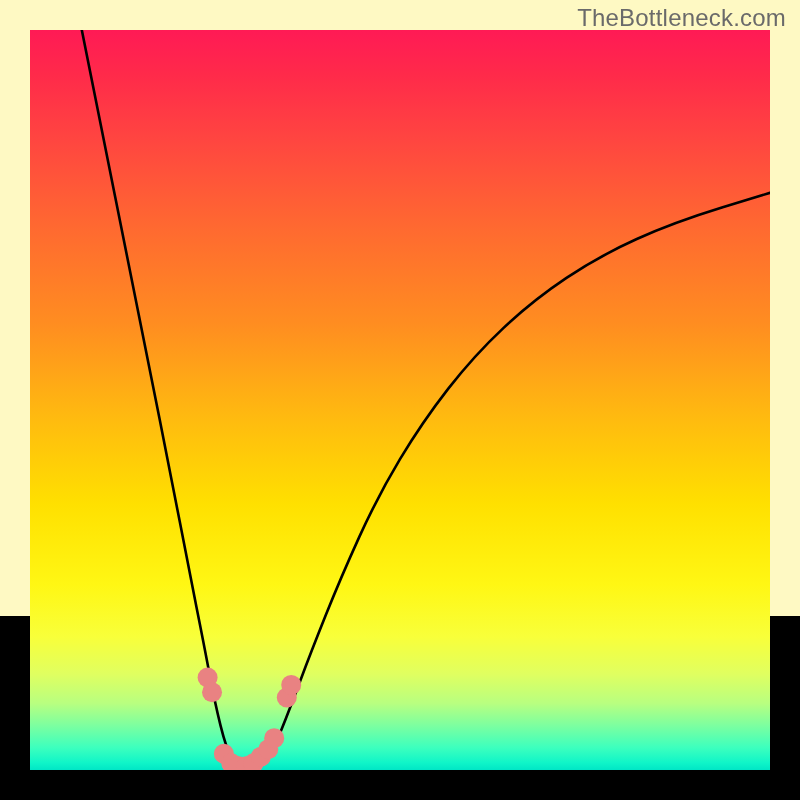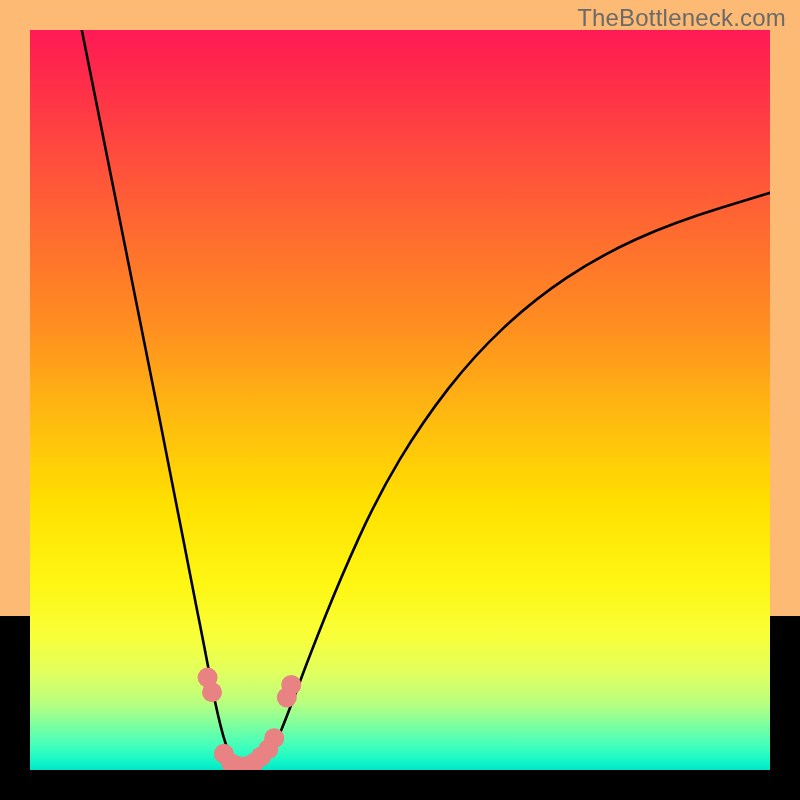--- a/index.html
+++ b/index.html
@@ -10,21 +10,21 @@
     background: #000;
     font-family: Arial, Helvetica, sans-serif;
     overflow: hidden;
   }
   .frame {
     position: absolute;
     left: 0;
     top: 0;
     width: 800px;
     height: 616px;
-    background: #fdba74;
+    background: #fef9c3;
   }
   .plot {
     position: absolute;
     left: 30px;
     top: 30px;
     width: 740px;
     height: 740px;
     overflow: hidden;
   }
   .gradient-bg {

